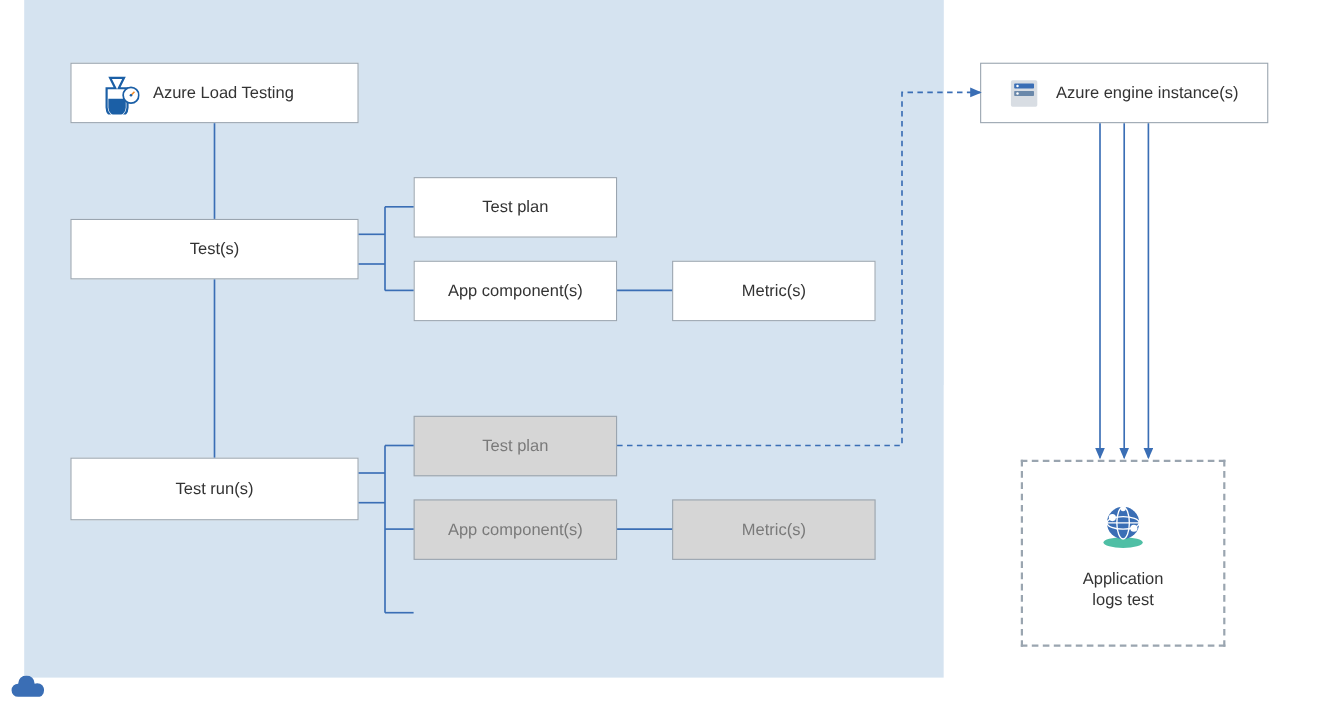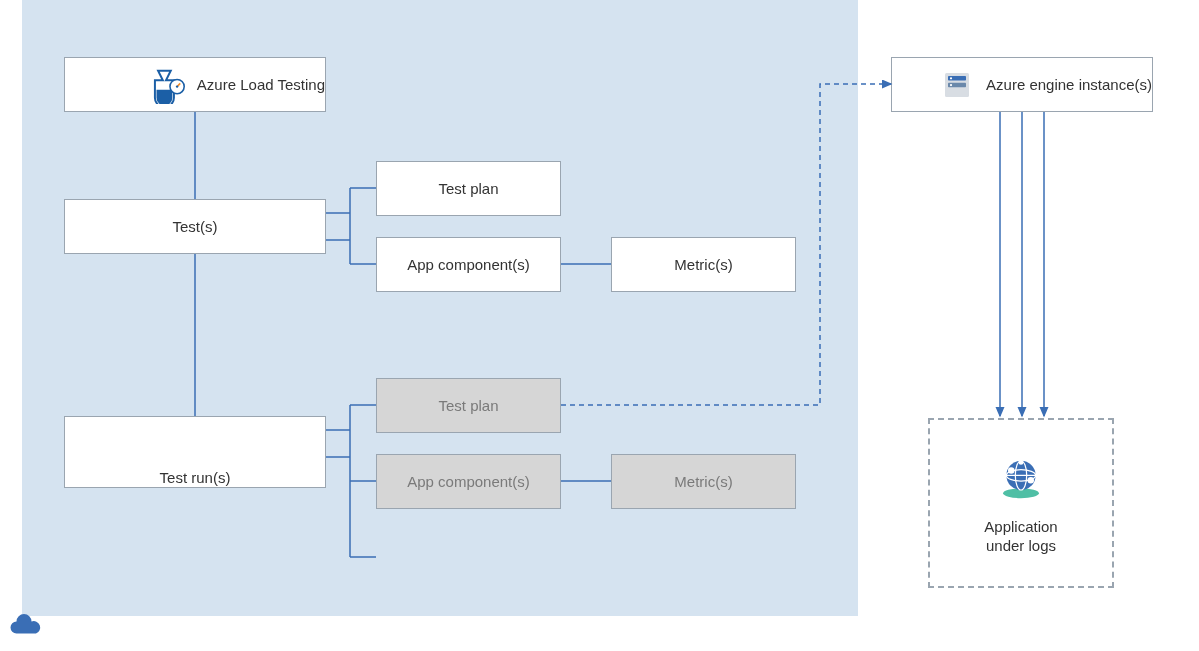--- a/index.html
+++ b/index.html
@@ -40,22 +40,22 @@
     font-size: 15px;
     color: #333;
     text-align: center;
     line-height: 1.3;
   }
   .box.grey {
     background: #d6d6d6;
     color: #7a7a7a;
   }
   .box.left-align {
-    justify-content: flex-end;
-    padding-left: 12px;
+    justify-content: flex-start;
+    padding-left: 24px;
   }
   .app-box {
     position: absolute;
     border: 2px dashed #9aa5b0;
     background: #fff;
     display: flex;
     flex-direction: column;
     align-items: center;
     justify-content: center;
     font-size: 15px;
@@ -106,21 +106,21 @@
   </div>
 
   <div class="box" style="left:376px; top:237px; width:185px; height:55px;">
     <span>App component(s)</span>
   </div>
 
   <div class="box" style="left:611px; top:237px; width:185px; height:55px;">
     <span>Metric(s)</span>
   </div>
 
-  <div class="box" style="left:64px; top:416px; width:262px; height:72px;align-items:flex-end;">
+  <div class="box" style="left:64px; top:416px; width:262px; height:57px;">
     <span>Test run(s)</span>
   </div>
 
   <div class="box grey" style="left:376px; top:378px; width:185px; height:55px;">
     <span>Test plan</span>
   </div>
 
   <div class="box grey" style="left:376px; top:454px; width:185px; height:55px;">
     <span>App component(s)</span>
   </div>
@@ -147,21 +147,21 @@
       <circle cx="32" cy="30" r="18" fill="#3a6eb5"></circle>
       <ellipse cx="32" cy="30" rx="18" ry="7" fill="none" stroke="#fff" stroke-width="1.5"></ellipse>
       <ellipse cx="32" cy="30" rx="7" ry="18" fill="none" stroke="#fff" stroke-width="1.5"></ellipse>
       <line x1="14" y1="30" x2="50" y2="30" stroke="#fff" stroke-width="1.5"></line>
       <circle cx="20" cy="24" r="4" fill="#fff"></circle>
       <circle cx="44" cy="36" r="4" fill="#fff"></circle>
       <circle cx="32" cy="14" r="3" fill="#fff"></circle>
     </svg>
     <div>
       <div style="text-align:right;">Application</div>
-      <div style="text-align:center;">under logs</div>
+      <div style="text-align:center;">logs test</div>
     </div>
   </div>
 
   <svg class="cloud-icon" viewBox="0 0 48 32">
     <path d="M14 26 A8 8 0 0 1 14 10 A10 10 0 0 1 34 10 A8 8 0 0 1 40 26 Z" fill="#3a6eb5"></path>
   </svg>
 
   <svg class="connectors">
     <defs>
       <marker id="arrow" markerWidth="8" markerHeight="8" refX="6" refY="3" orient="auto">

